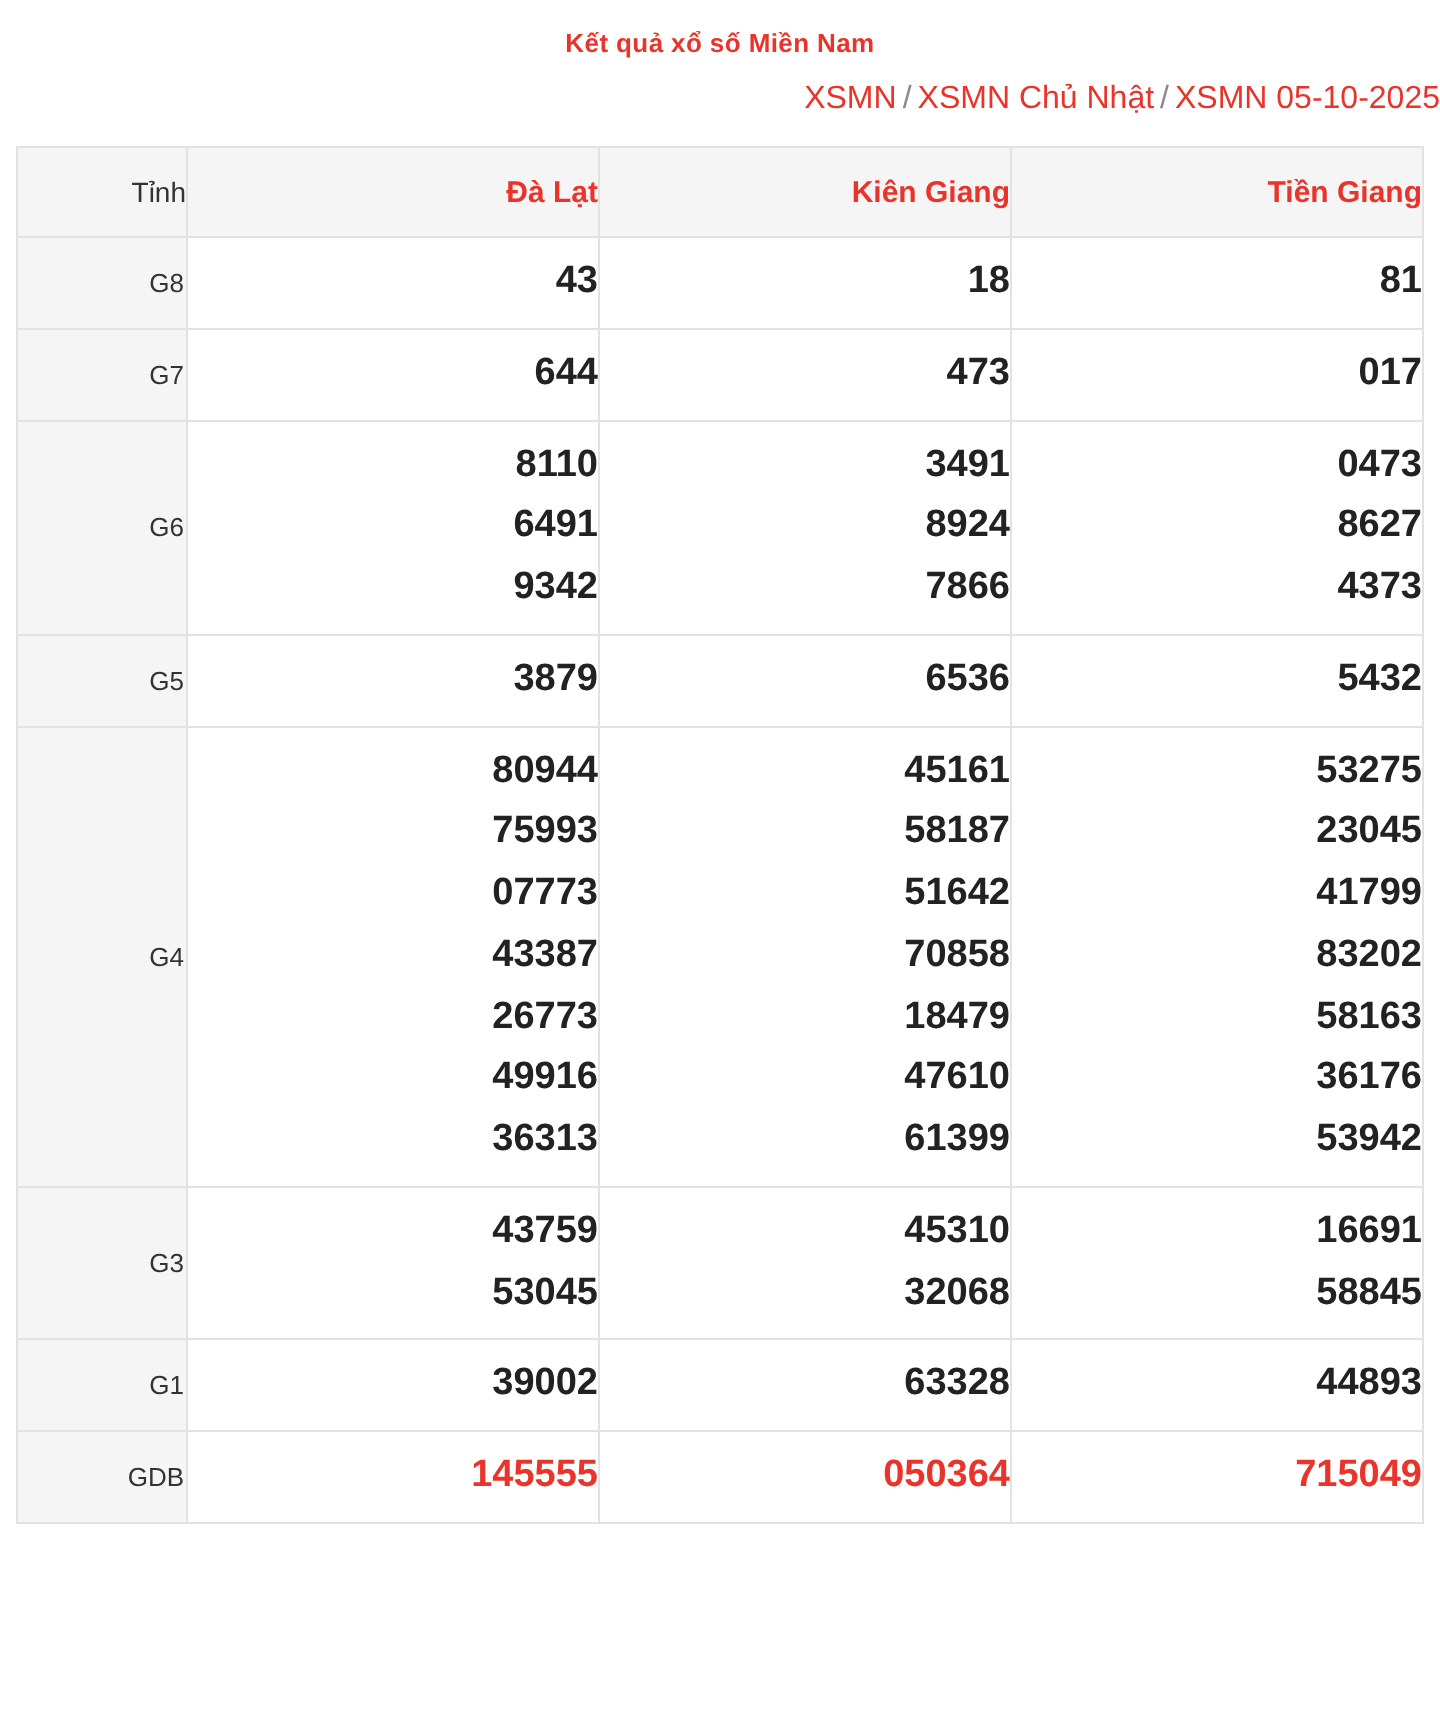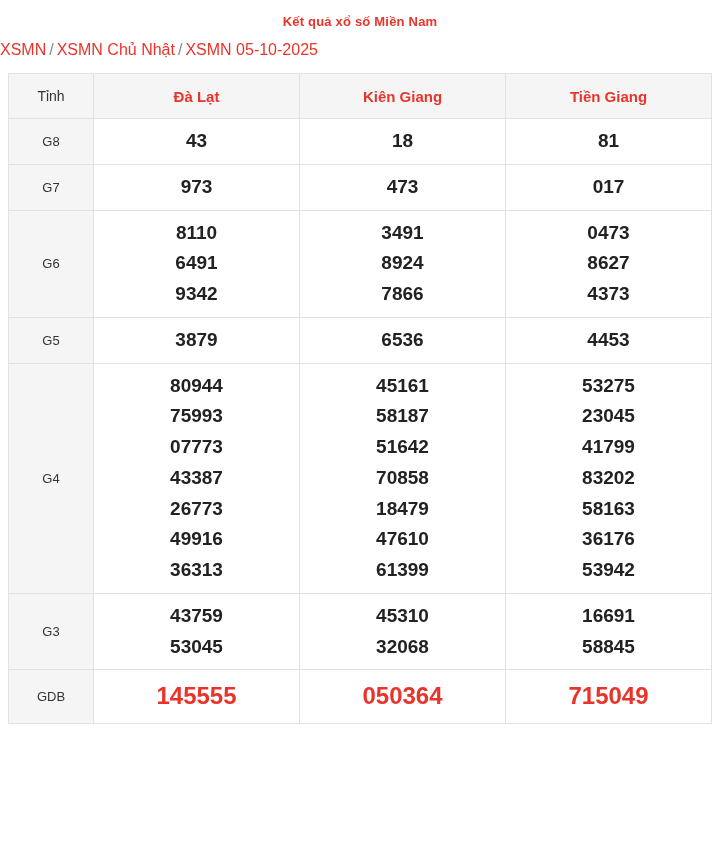--- a/index.html
+++ b/index.html
@@ -23,21 +23,21 @@
   }
   .title {
     text-align: center;
     color: #e8342a;
     font-size: 13px;
     font-weight: bold;
     padding-top: 14px;
     letter-spacing: 0.2px;
   }
   .breadcrumb {
-    text-align: left;
+    text-align: right;
     color: #e8342a;
     font-size: 16px;
     padding-top: 12px;
     padding-bottom: 14px;
   }
   .breadcrumb .sep {
     color: #8a8a8a;
     padding: 0 3px;
   }
   .breadcrumb a {
@@ -46,21 +46,21 @@
   }
   table.result {
     border-collapse: collapse;
     width: 704px;
     margin: 0 8px;
     table-layout: fixed;
   }
   table.result th,
   table.result td {
     border: 1px solid #e2e2e2;
-    text-align: center;
+    text-align: right;
     vertical-align: middle;
   }
   table.result thead th {
     background: #f5f5f5;
     color: #e8342a;
     font-size: 15px;
     font-weight: bold;
     height: 44px;
     padding: 0;
   }
@@ -82,21 +82,21 @@
     font-weight: bold;
     color: #222222;
     line-height: 1.62;
     padding: 7px 0;
   }
   td.nums .n {
     display: block;
   }
   tr.gdb td.nums {
     color: #e8342a;
-    font-size: 24px;
+    font-size: 19px;
   }
   tr.g8 td.nums { font-size: 19px; }
 </style>
 </head>
 <body>
 
 <div class="page">
 
   <div class="title">Kết quả xổ số Miền Nam</div>
 
@@ -122,21 +122,21 @@
           <td class="nums">
             <span class="n">18</span>
           </td>
           <td class="nums">
             <span class="n">81</span>
           </td>
         </tr>
         <tr class="g7">
           <td class="rowlabel">G7</td>
           <td class="nums">
-            <span class="n">973</span>
+            <span class="n">644</span>
           </td>
           <td class="nums">
             <span class="n">473</span>
           </td>
           <td class="nums">
             <span class="n">017</span>
           </td>
         </tr>
         <tr class="g6">
           <td class="rowlabel">G6</td>
@@ -158,21 +158,21 @@
         </tr>
         <tr class="g5">
           <td class="rowlabel">G5</td>
           <td class="nums">
             <span class="n">3879</span>
           </td>
           <td class="nums">
             <span class="n">6536</span>
           </td>
           <td class="nums">
-            <span class="n">4453</span>
+            <span class="n">5432</span>
           </td>
         </tr>
         <tr class="g4">
           <td class="rowlabel">G4</td>
           <td class="nums">
             <span class="n">80944</span>
             <span class="n">75993</span>
             <span class="n">07773</span>
             <span class="n">43387</span>
             <span class="n">26773</span>
@@ -206,20 +206,32 @@
           </td>
           <td class="nums">
             <span class="n">45310</span>
             <span class="n">32068</span>
           </td>
           <td class="nums">
             <span class="n">16691</span>
             <span class="n">58845</span>
           </td>
         </tr>
+        <tr class="g1">
+          <td class="rowlabel">G1</td>
+          <td class="nums">
+            <span class="n">39002</span>
+          </td>
+          <td class="nums">
+            <span class="n">63328</span>
+          </td>
+          <td class="nums">
+            <span class="n">44893</span>
+          </td>
+        </tr>
         <tr class="gdb">
           <td class="rowlabel">GDB</td>
           <td class="nums">
             <span class="n">145555</span>
           </td>
           <td class="nums">
             <span class="n">050364</span>
           </td>
           <td class="nums">
             <span class="n">715049</span>

